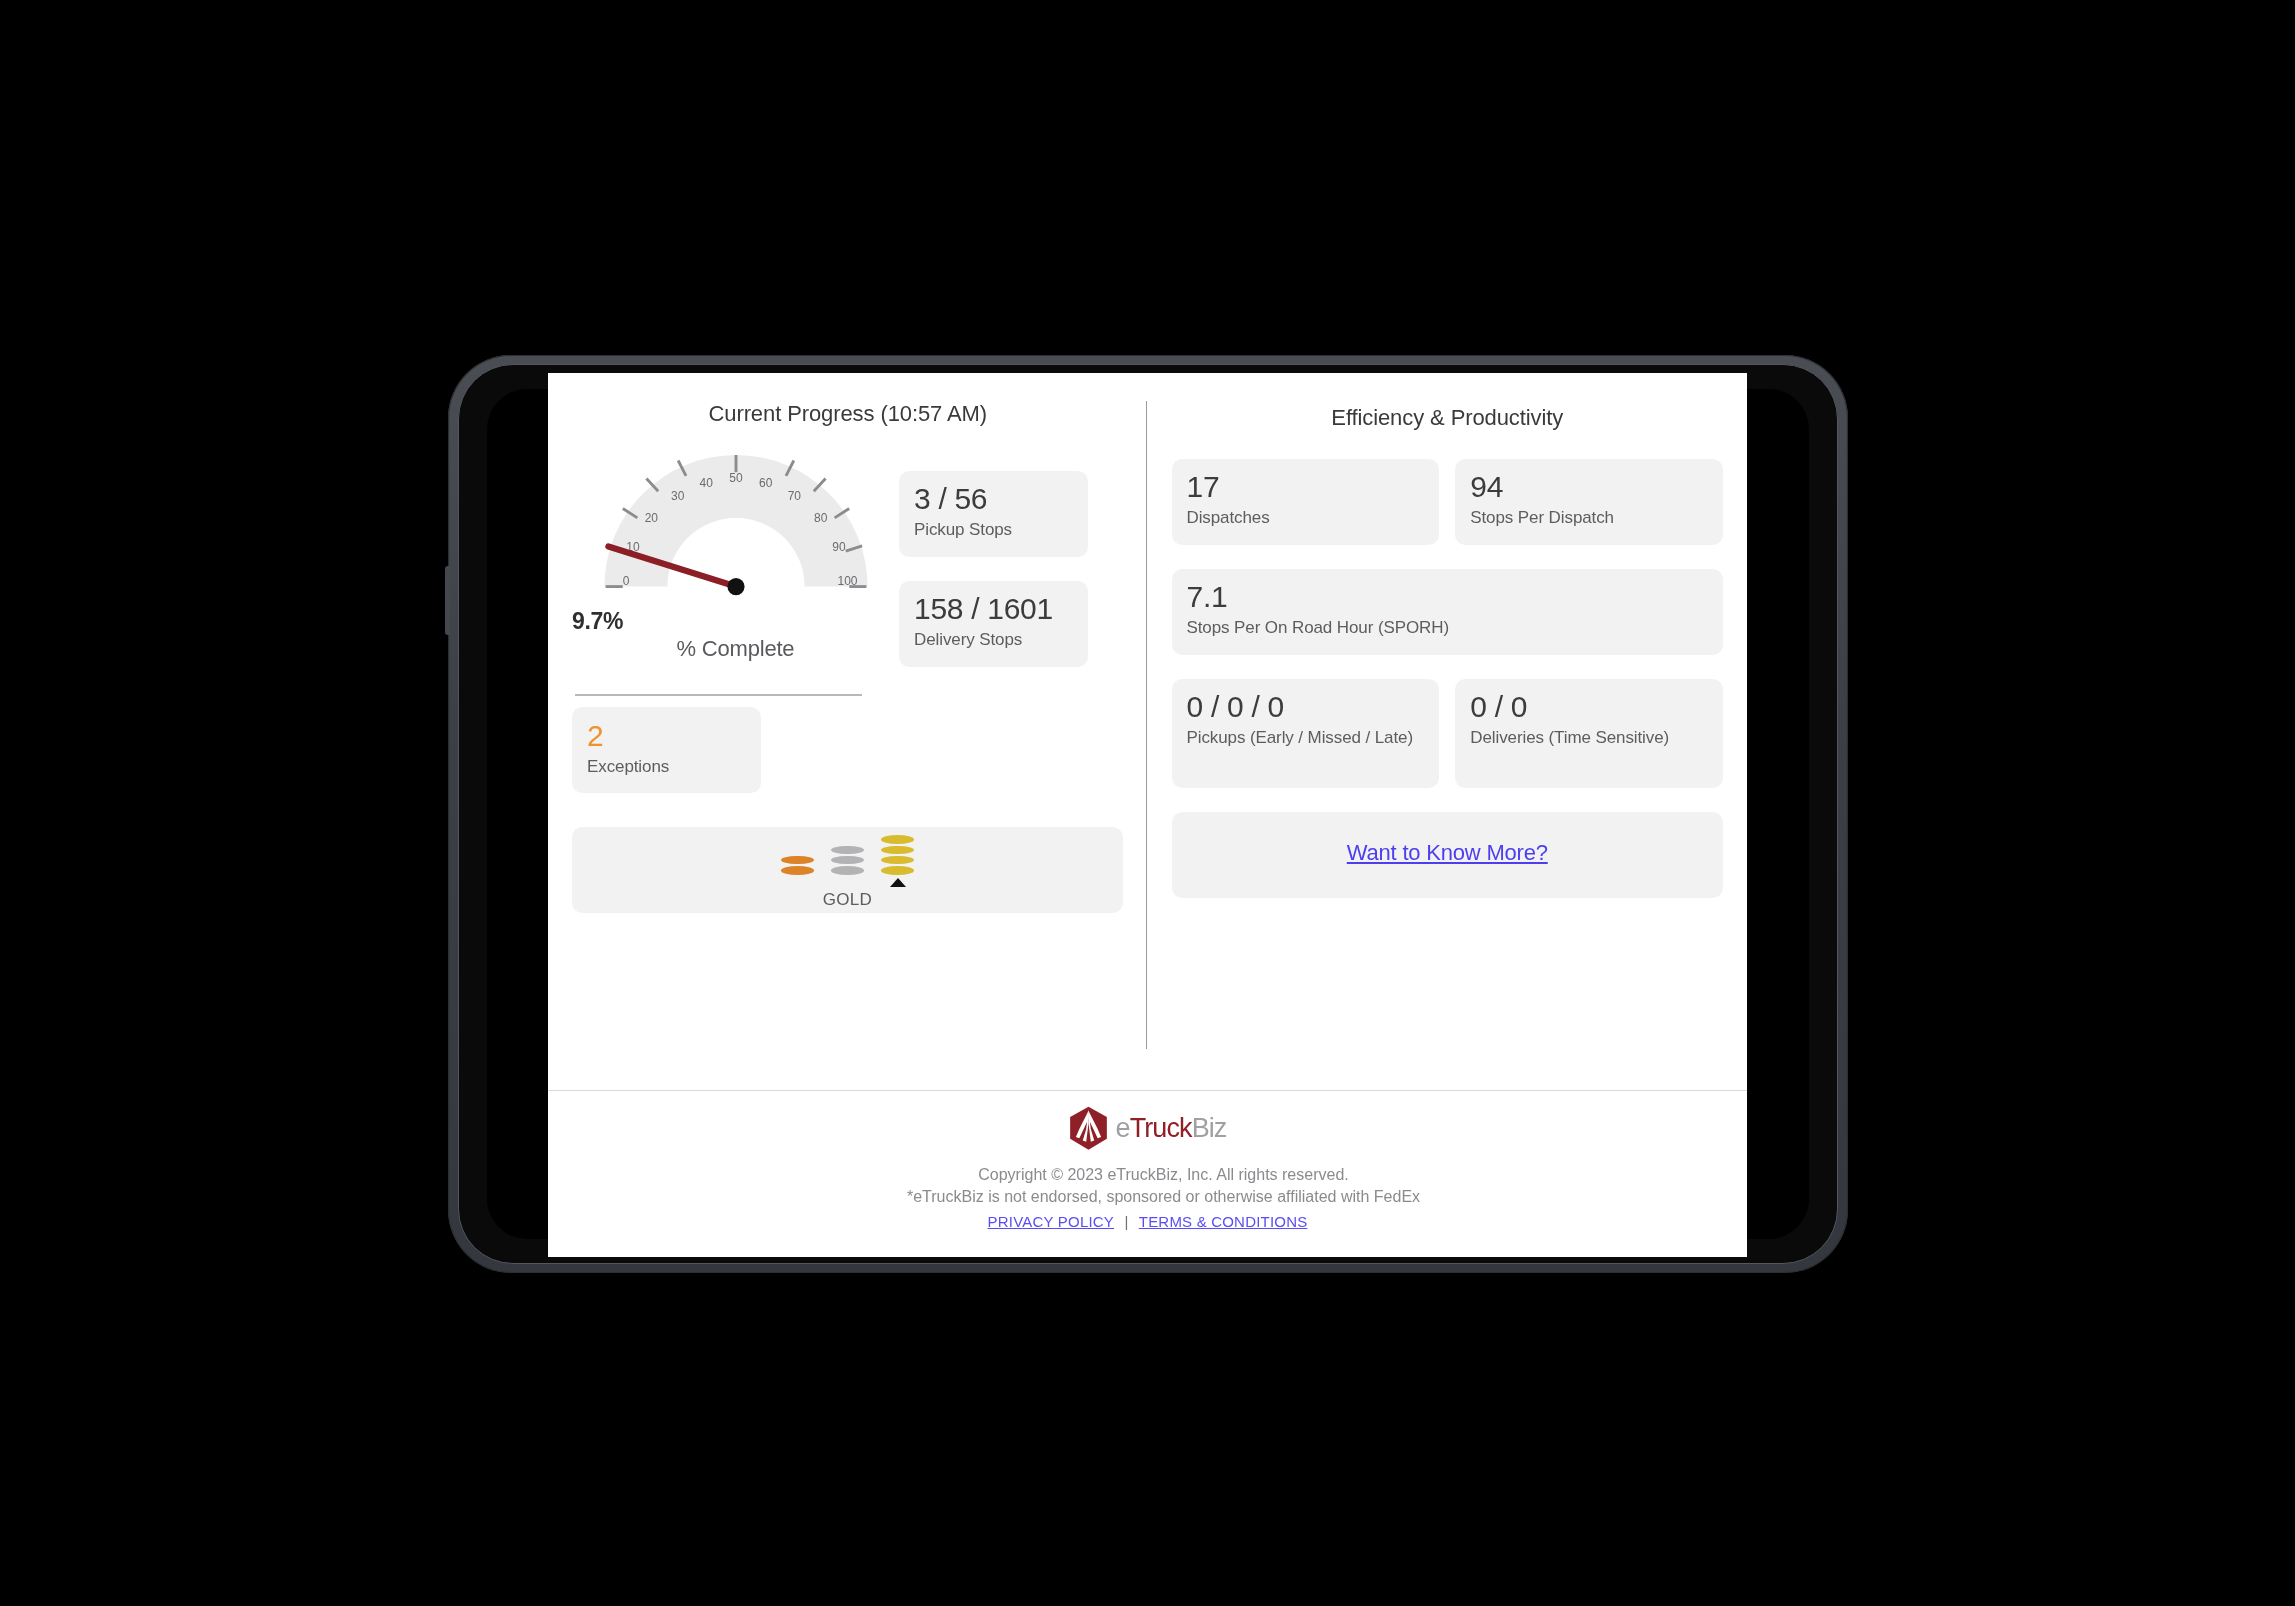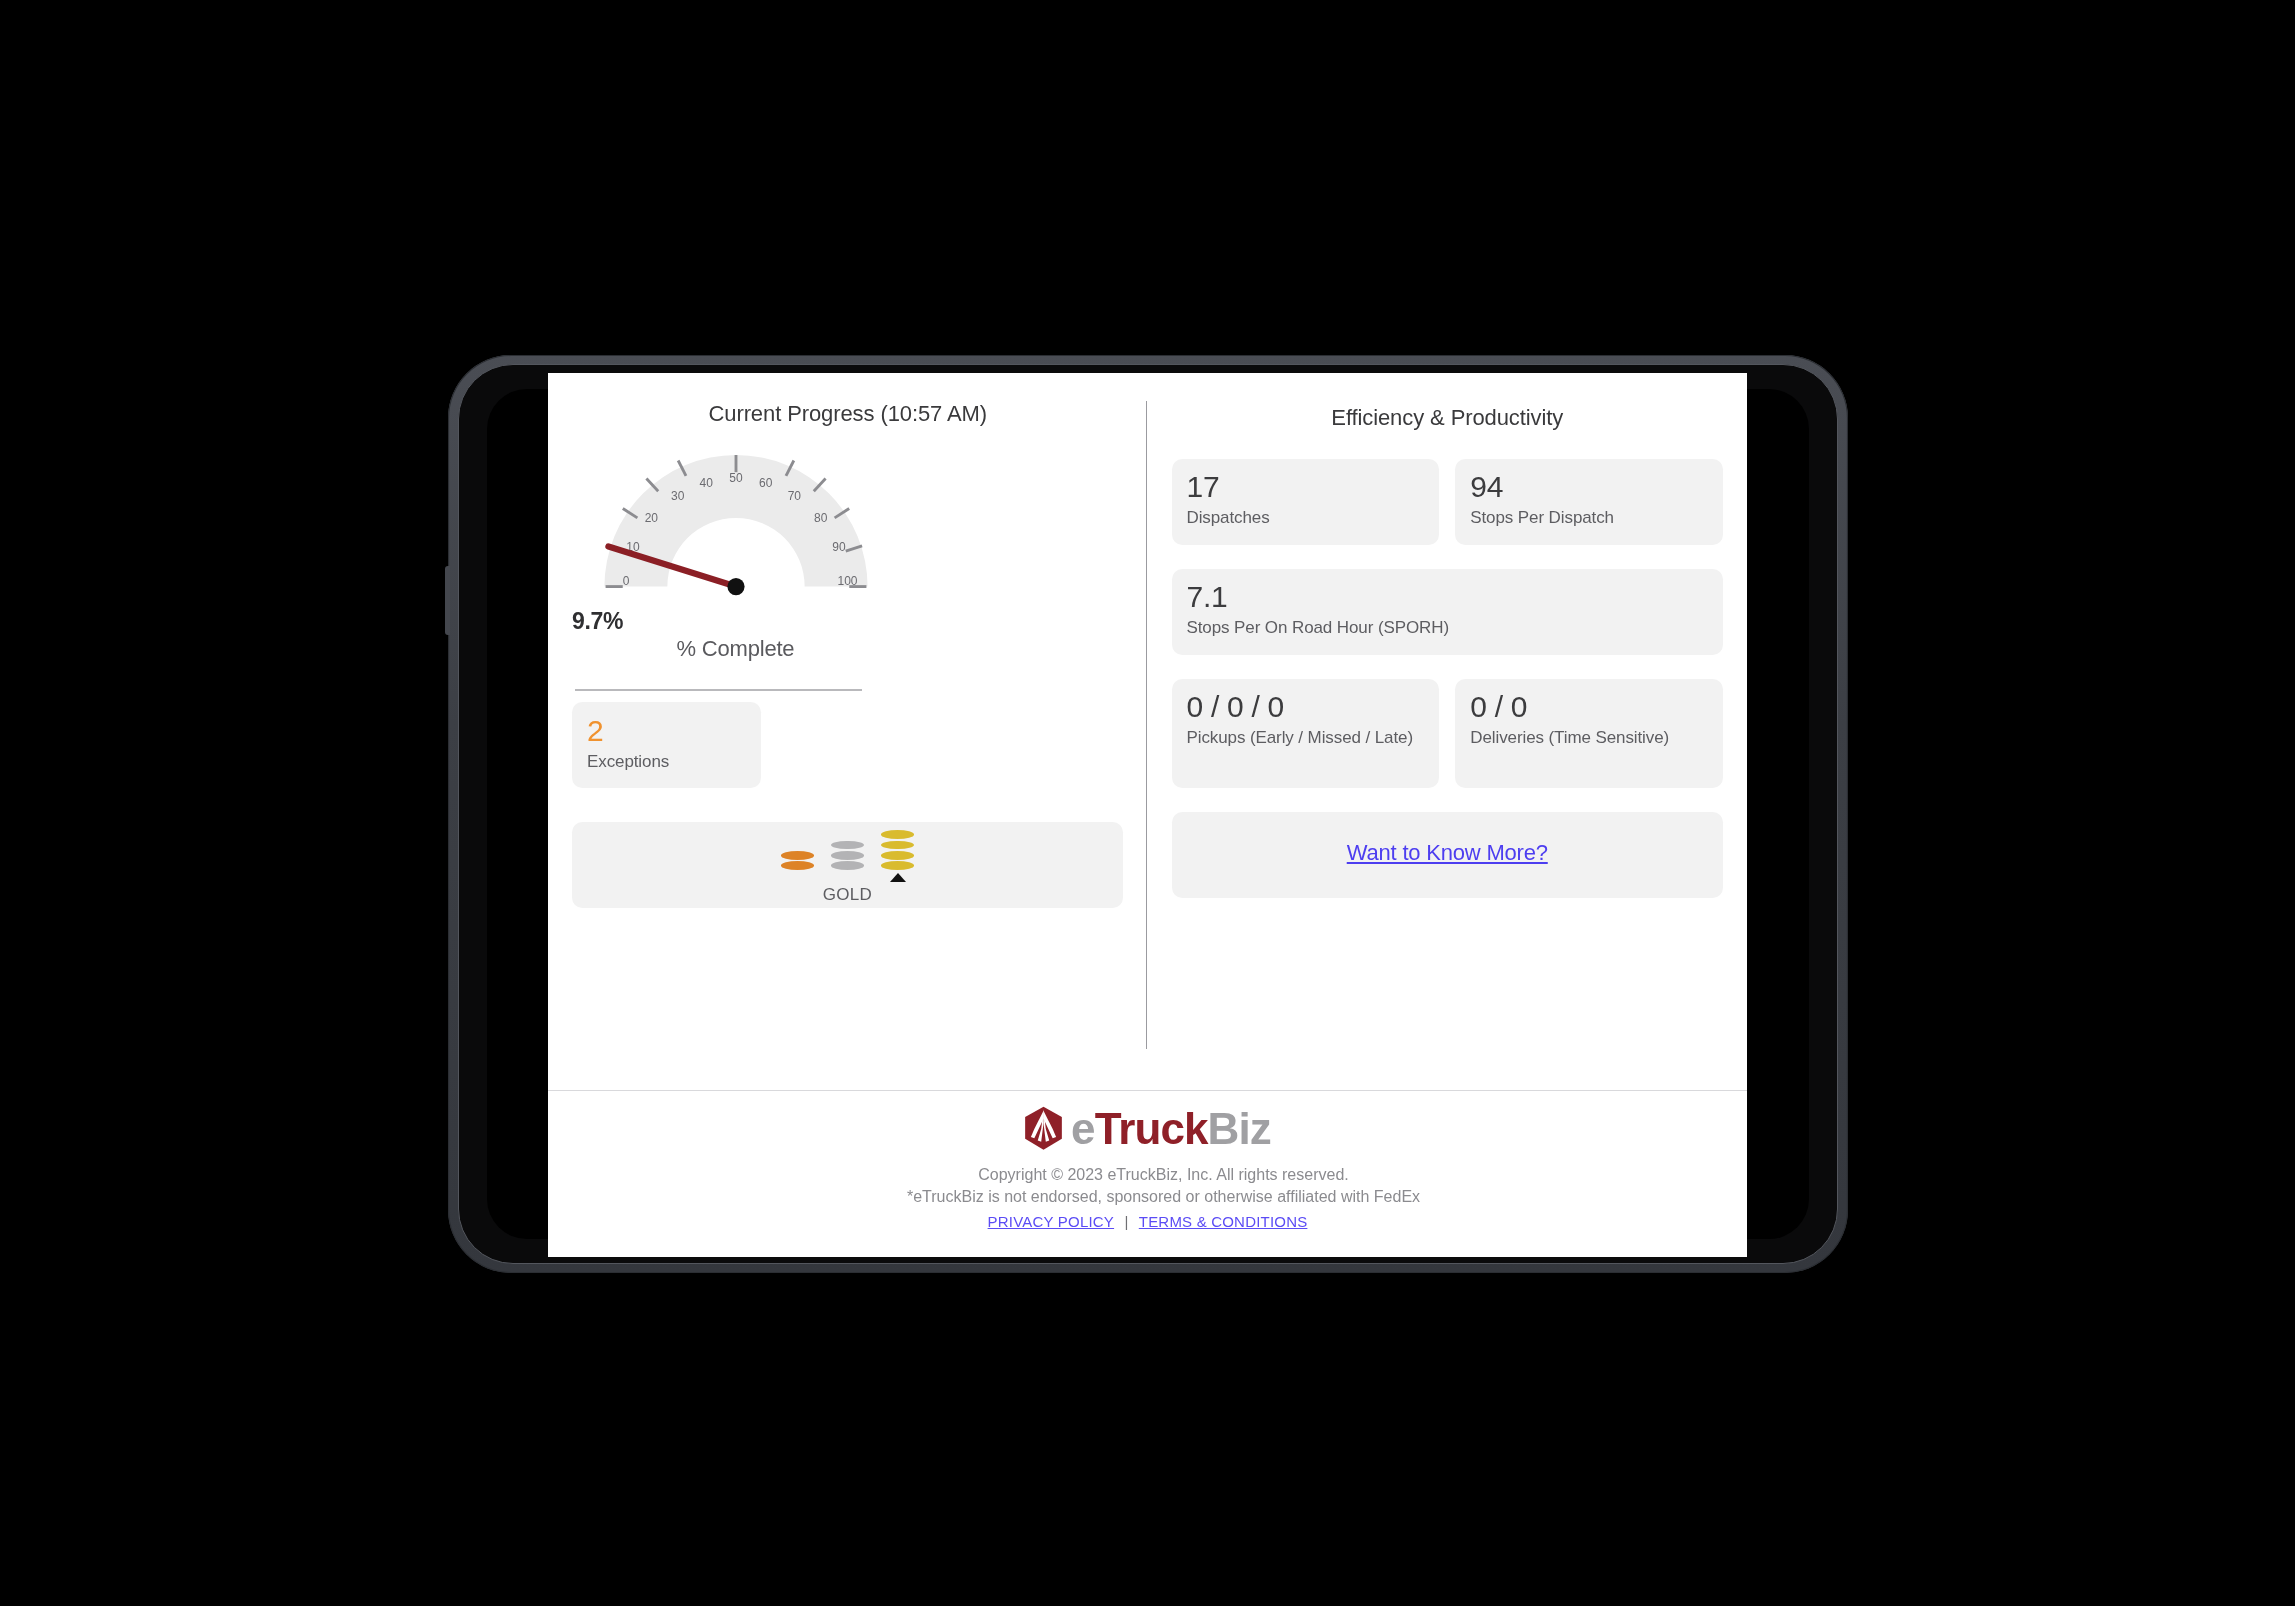--- a/index.html
+++ b/index.html
@@ -204,21 +204,21 @@
     padding-top: 15px;
     text-align: center;
   }
   #footer-logo {
     display: flex;
     align-items: center;
     justify-content: center;
     gap: 8px;
   }
   #logo-mark { display: block; }
-  #logo-wordmark { font-size: 44px; font-weight: bold; letter-spacing: -0.9px; line-height: 1; }
+  #logo-wordmark { font-size: 27px; font-weight: normal; letter-spacing: -0.9px; line-height: 1; }
   .wm-e { color: #a0a0a3; }
   .wm-truck { color: #8f2028; }
   .wm-b { color: #a0a0a3; }
   .wm-iz { color: #a0a0a3; }
   #copyright-lines { margin-top: 12.6px; padding-left: 32px; }
   .copyright {
     font-size: 16px;
     color: #8b8b8f;
     line-height: 1.4;
     white-space: nowrap;
@@ -291,20 +291,30 @@
             </g>
 
             <line x1="260" y1="230" x2="37" y2="160" stroke="#8b1f25" stroke-width="11" stroke-linecap="round"></line>
             <circle cx="260" cy="230" r="15" fill="#111"></circle>
           </svg>
 
           <div id="gauge-value">9.7%</div>
           <div id="gauge-caption">% Complete</div>
         </div>
 
+        <div id="stop-cards">
+          <div class="card" id="card-pickup-stops">
+            <div class="card-value">3 / 56</div>
+            <div class="card-label">Pickup Stops</div>
+          </div>
+          <div class="card" id="card-delivery-stops">
+            <div class="card-value">158 / 1601</div>
+            <div class="card-label">Delivery Stops</div>
+          </div>
+        </div>
       </div>
 
       <hr id="hr-progress">
 
       <div id="ils-row">
         <div class="card" id="card-exceptions" style="width:189px">
           <div class="card-value accent">2</div>
           <div class="card-label">Exceptions</div>
         </div>
       </div>

